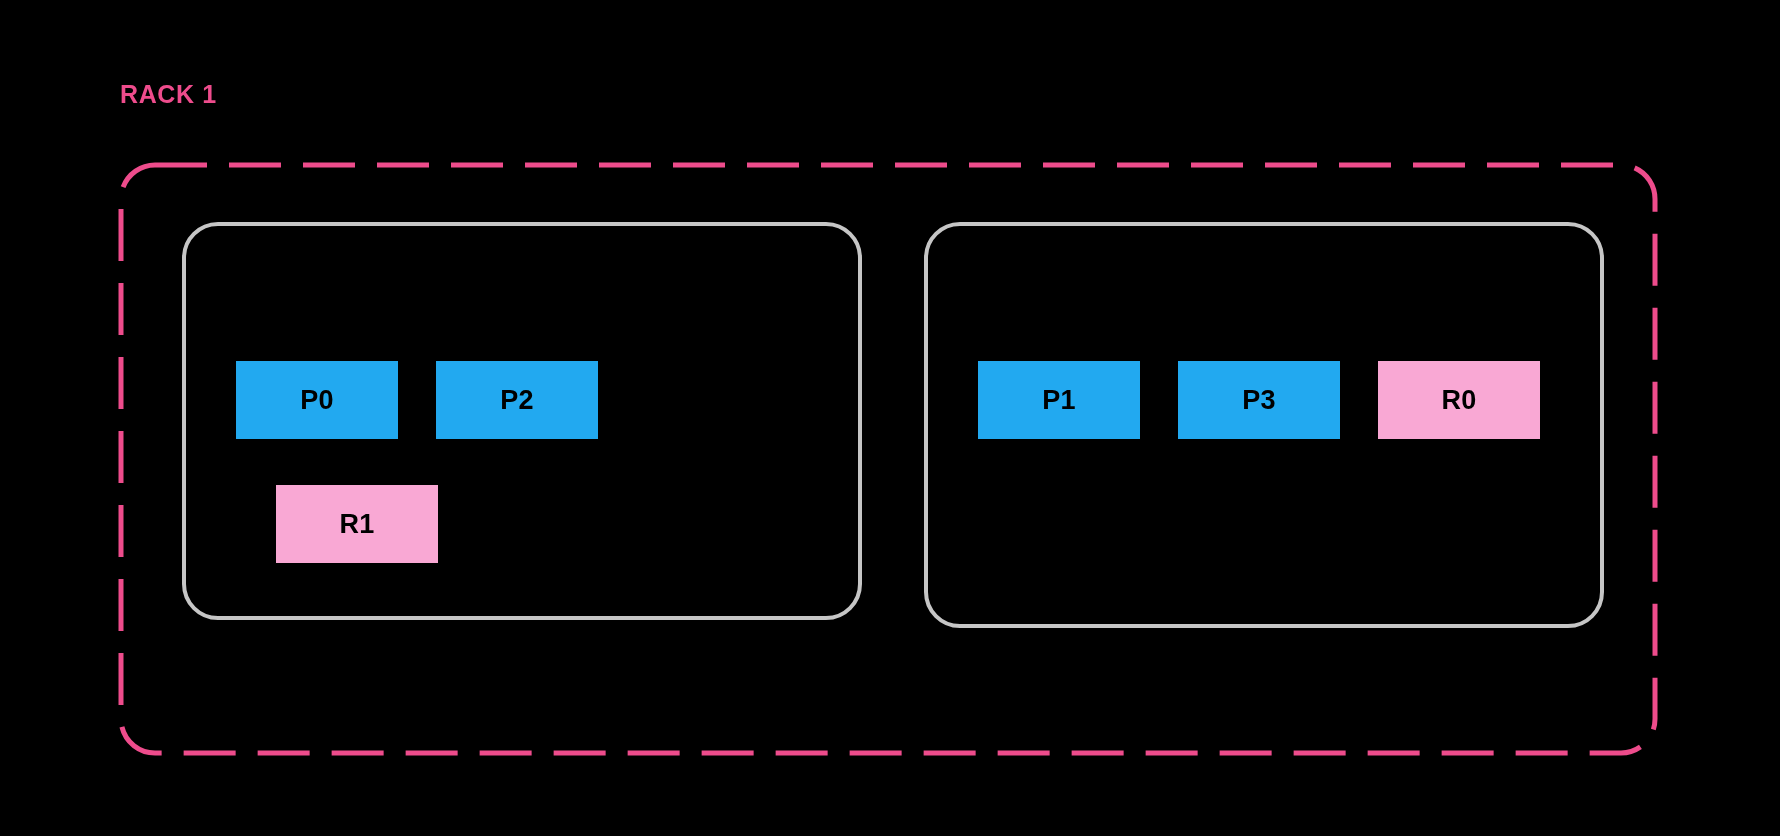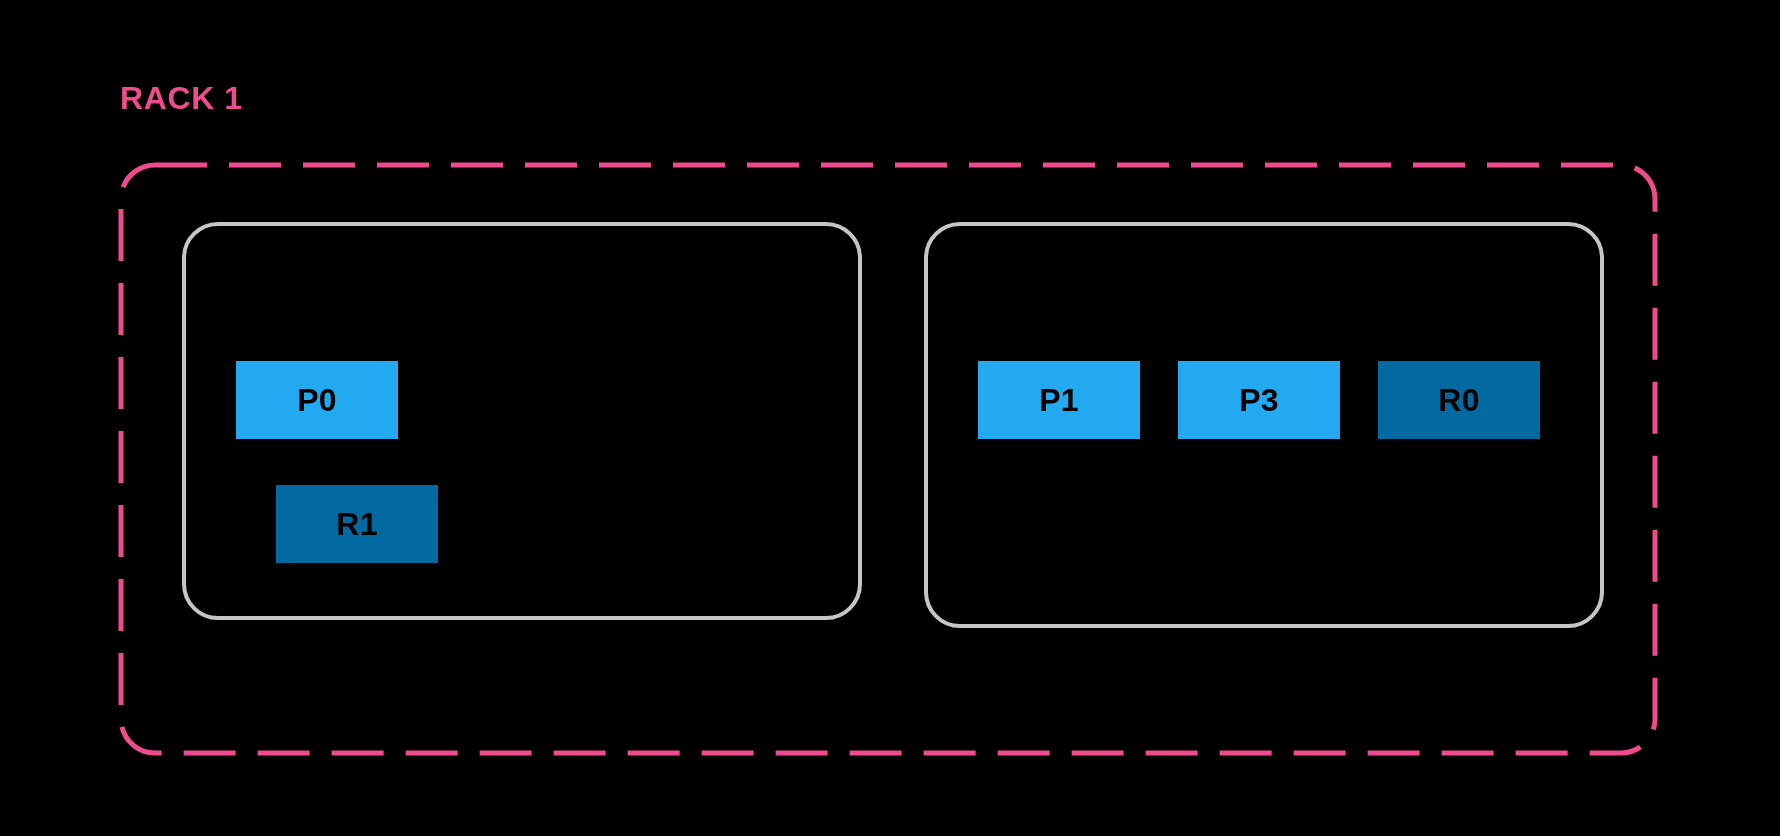--- a/index.html
+++ b/index.html
@@ -13,21 +13,21 @@
     position: relative;
     overflow: hidden;
     font-family: "Liberation Sans", sans-serif;
   }
 
   
   .rack-label {
     position: absolute;
     left: 120px;
     top: 80px;
-    font-size: 32px;
+    font-size: 25px;
     font-weight: bold;
     letter-spacing: 0.6px;
     color: #EE4C8C;
     white-space: nowrap;
   }
 
   
   .rack-boundary {
     position: absolute;
     left: 118px;
@@ -66,44 +66,45 @@
   .row-top    { top: 135px; }
   .row-bottom { top: 259px; padding-left: 40px; }
 
   
   .unit {
     width: 162px;
     height: 78px;
     display: flex;
     align-items: center;
     justify-content: center;
-    font-size: 32px;
+    font-size: 27px;
     font-weight: bold;
     color: #000000;
     letter-spacing: 0.3px;
     user-select: none;
   }
   .unit-primary { background: #22A9F0; }
-  .unit-replica { background: #0369a1; }
+  .unit-replica { background: #f9a8d4; }
 </style>
 </head>
 <body>
 
 <div class="rack-label">RACK 1</div>
 
 <div class="rack-boundary">
   <svg width="1540" height="594" viewBox="0 0 1540 594">
     <rect x="3" y="3" width="1534" height="588" rx="34" ry="34" fill="none" stroke="#EE4C8C" stroke-width="5" stroke-dasharray="52 22" stroke-linecap="butt"></rect>
   </svg>
 </div>
 
 <div class="node node-left">
   <div class="node-inner">
     <div class="row row-top">
       <div class="unit unit-primary">P0</div>
+      <div class="unit unit-primary">P2</div>
     </div>
     <div class="row row-bottom">
       <div class="unit unit-replica">R1</div>
     </div>
   </div>
 </div>
 
 <div class="node node-right">
   <div class="node-inner">
     <div class="row row-top">

